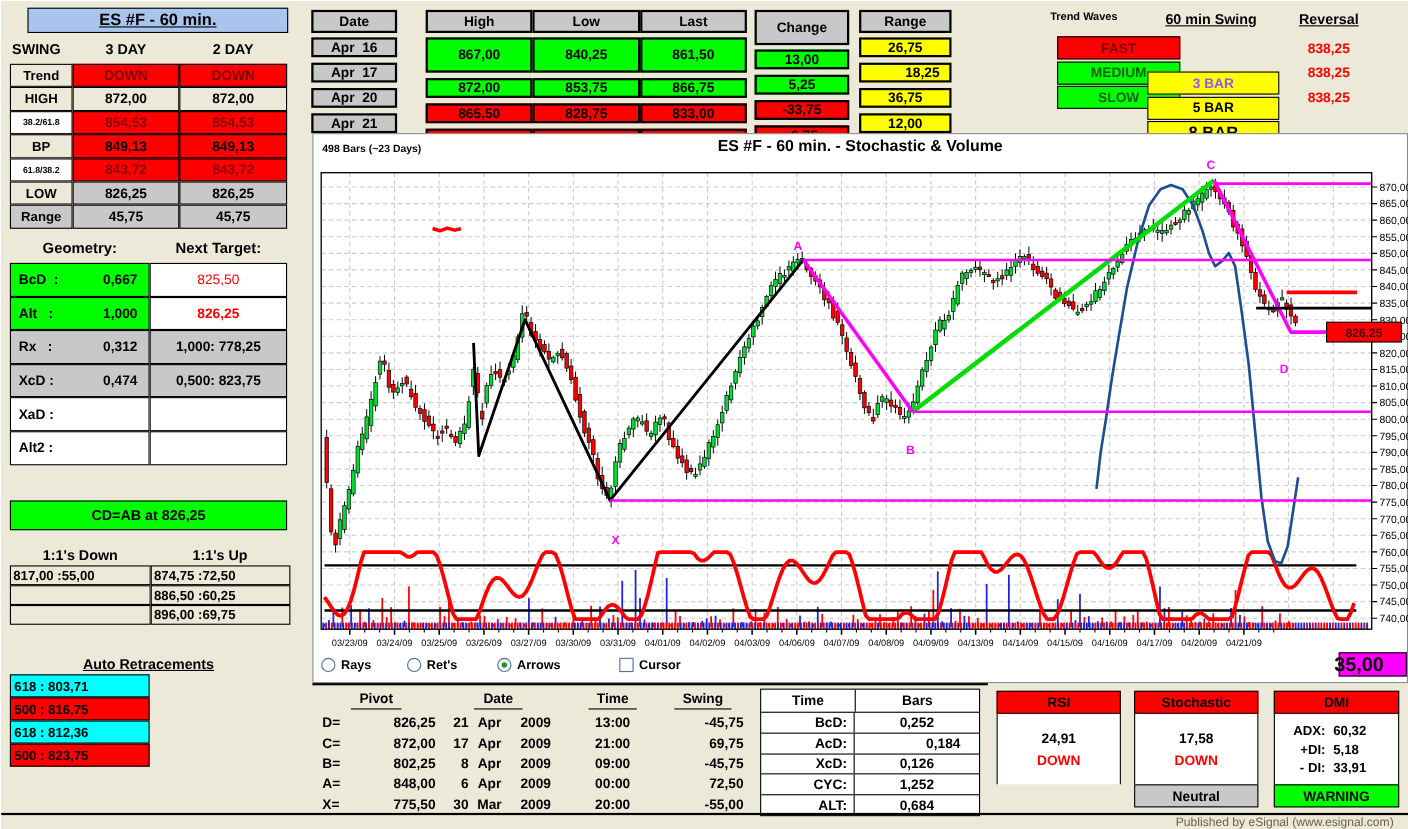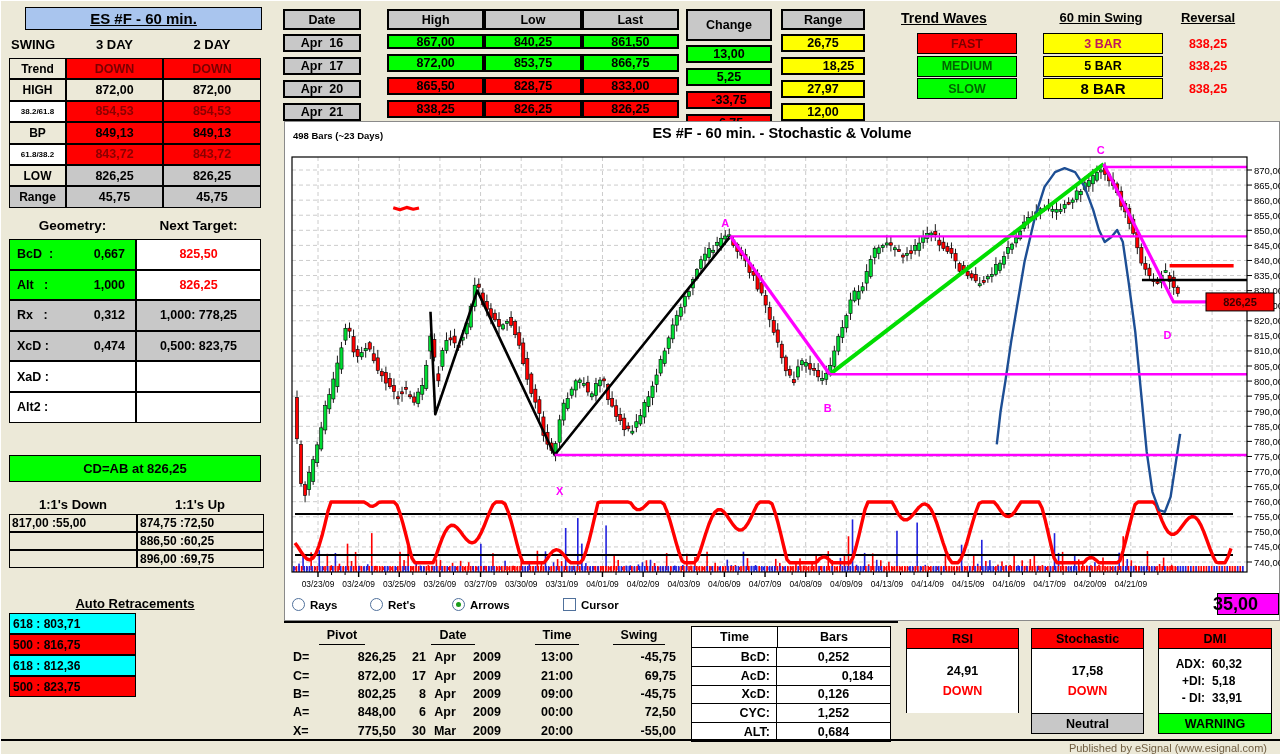--- a/index.html
+++ b/index.html
@@ -65,21 +65,21 @@
   </div>
 
 <div class="abs b" style="left:8px;top:217px;width:127px;text-align:center;font-size:13.5px">Geometry:</div>
 <div class="abs b" style="left:135px;top:217px;width:125px;text-align:center;font-size:13.5px">Next Target:</div>
 <div class="abs" id="geometry-table" style="left:8px;top:238px;width:252px">
     <div style="display: flex; height: 30.6px;">
       <div style="display: flex; align-items: center; justify-content: flex-start; font-weight: bold; border: 1px solid rgb(0, 0, 0); box-sizing: border-box; font-size: 12.5px; color: rgb(0, 0, 0); width: 127px; background: rgb(0, 255, 0); padding: 0px 10px 0px 7px;">
         <div style="font-weight: bold; white-space: pre;">BcD  :</div>
         <div style="font-weight: bold; flex: 1 1 0%; text-align: right;">0,667</div>
       </div>
-      <div style="display: flex; align-items: center; justify-content: center; font-weight: bold; border: 1px solid rgb(0, 0, 0); box-sizing: border-box; font-size: 12.5px; color: rgb(255, 0, 0); width: 125px; background: rgb(255, 255, 255);">825,50</div>
+      <div style="display: flex; align-items: center; justify-content: center; font-weight: normal; border: 1px solid rgb(0, 0, 0); box-sizing: border-box; font-size: 12.5px; color: rgb(255, 0, 0); width: 125px; background: rgb(255, 255, 255);">825,50</div>
     </div>
     <div style="display: flex; height: 30.6px;">
       <div style="display: flex; align-items: center; justify-content: flex-start; font-weight: bold; border: 1px solid rgb(0, 0, 0); box-sizing: border-box; font-size: 12.5px; color: rgb(0, 0, 0); width: 127px; background: rgb(0, 255, 0); padding: 0px 10px 0px 7px;">
         <div style="font-weight: bold; white-space: pre;">Alt   :</div>
         <div style="font-weight: bold; flex: 1 1 0%; text-align: right;">1,000</div>
       </div>
       <div style="display: flex; align-items: center; justify-content: center; font-weight: bold; border: 1px solid rgb(0, 0, 0); box-sizing: border-box; font-size: 12.5px; color: rgb(255, 0, 0); width: 125px; background: rgb(255, 255, 255);">826,25</div>
     </div>
     <div style="display: flex; height: 30.6px;">
       <div style="display: flex; align-items: center; justify-content: flex-start; font-weight: bold; border: 1px solid rgb(0, 0, 0); box-sizing: border-box; font-size: 12.5px; color: rgb(0, 0, 0); width: 127px; background: rgb(200, 200, 200); padding: 0px 10px 0px 7px;">
@@ -153,21 +153,21 @@
     <div style="display: flex; height: 18px; margin-bottom: 5px;">
       <div style="display: flex; align-items: center; justify-content: center; font-weight: bold; border: 2px solid rgb(0, 0, 0); box-sizing: border-box; font-size: 12.5px; color: rgb(0, 0, 0); flex: 1 1 0%; background: rgb(200, 200, 200); white-space: pre;">Apr  21</div>
     </div>
   </div>
 <div class="abs" id="hll-table" style="left:386px;top:8px;width:292px">
     <div style="display: flex; height: 21px; margin-bottom: 4px;">
       <div style="display: flex; align-items: center; justify-content: center; font-weight: bold; border: 2px solid rgb(0, 0, 0); box-sizing: border-box; font-size: 12.5px; color: rgb(0, 0, 0); flex: 1 1 0%; background: rgb(200, 200, 200); white-space: pre;">High</div>
       <div style="display: flex; align-items: center; justify-content: center; font-weight: bold; border: 2px solid rgb(0, 0, 0); box-sizing: border-box; font-size: 12.5px; color: rgb(0, 0, 0); flex: 1 1 0%; background: rgb(200, 200, 200); white-space: pre;">Low</div>
       <div style="display: flex; align-items: center; justify-content: center; font-weight: bold; border: 2px solid rgb(0, 0, 0); box-sizing: border-box; font-size: 12.5px; color: rgb(0, 0, 0); flex: 1 1 0%; background: rgb(200, 200, 200); white-space: pre;">Last</div>
     </div>
-    <div style="display: flex; height: 15px; margin-bottom: 5px;">
+    <div style="display: flex; height: 32px; margin-bottom: 5px;">
       <div style="display: flex; align-items: center; justify-content: center; font-weight: bold; border: 2px solid rgb(0, 0, 0); box-sizing: border-box; font-size: 12.5px; color: rgb(0, 0, 0); flex: 1 1 0%; background: rgb(0, 255, 0); white-space: pre;">867,00</div>
       <div style="display: flex; align-items: center; justify-content: center; font-weight: bold; border: 2px solid rgb(0, 0, 0); box-sizing: border-box; font-size: 12.5px; color: rgb(0, 0, 0); flex: 1 1 0%; background: rgb(0, 255, 0); white-space: pre;">840,25</div>
       <div style="display: flex; align-items: center; justify-content: center; font-weight: bold; border: 2px solid rgb(0, 0, 0); box-sizing: border-box; font-size: 12.5px; color: rgb(0, 0, 0); flex: 1 1 0%; background: rgb(0, 255, 0); white-space: pre;">861,50</div>
     </div>
     <div style="display: flex; height: 18px; margin-bottom: 5px;">
       <div style="display: flex; align-items: center; justify-content: center; font-weight: bold; border: 2px solid rgb(0, 0, 0); box-sizing: border-box; font-size: 12.5px; color: rgb(0, 0, 0); flex: 1 1 0%; background: rgb(0, 255, 0); white-space: pre;">872,00</div>
       <div style="display: flex; align-items: center; justify-content: center; font-weight: bold; border: 2px solid rgb(0, 0, 0); box-sizing: border-box; font-size: 12.5px; color: rgb(0, 0, 0); flex: 1 1 0%; background: rgb(0, 255, 0); white-space: pre;">853,75</div>
       <div style="display: flex; align-items: center; justify-content: center; font-weight: bold; border: 2px solid rgb(0, 0, 0); box-sizing: border-box; font-size: 12.5px; color: rgb(0, 0, 0); flex: 1 1 0%; background: rgb(0, 255, 0); white-space: pre;">866,75</div>
     </div>
     <div style="display: flex; height: 18px; margin-bottom: 5px;">
@@ -202,36 +202,36 @@
     <div style="display: flex; height: 21px; margin-bottom: 4px;">
       <div style="display: flex; align-items: center; justify-content: center; font-weight: bold; border: 2px solid rgb(0, 0, 0); box-sizing: border-box; font-size: 12.5px; color: rgb(0, 0, 0); flex: 1 1 0%; background: rgb(200, 200, 200); white-space: pre;">Range</div>
     </div>
     <div style="display: flex; height: 18px; margin-bottom: 5px;">
       <div style="display: flex; align-items: center; justify-content: center; font-weight: bold; border: 2px solid rgb(0, 0, 0); box-sizing: border-box; font-size: 12.5px; color: rgb(0, 0, 0); flex: 1 1 0%; background: rgb(255, 255, 0); white-space: pre;">26,75</div>
     </div>
     <div style="display: flex; height: 18px; margin-bottom: 5px;">
       <div style="display: flex; align-items: center; justify-content: center; font-weight: bold; border: 2px solid rgb(0, 0, 0); box-sizing: border-box; font-size: 12.5px; color: rgb(0, 0, 0); flex: 1 1 0%; background: rgb(255, 255, 0); white-space: pre; padding-left: 31px;">18,25</div>
     </div>
     <div style="display: flex; height: 18px; margin-bottom: 5px;">
-      <div style="display: flex; align-items: center; justify-content: center; font-weight: bold; border: 2px solid rgb(0, 0, 0); box-sizing: border-box; font-size: 12.5px; color: rgb(0, 0, 0); flex: 1 1 0%; background: rgb(255, 255, 0); white-space: pre;">27,97</div>
+      <div style="display: flex; align-items: center; justify-content: center; font-weight: bold; border: 2px solid rgb(0, 0, 0); box-sizing: border-box; font-size: 12.5px; color: rgb(0, 0, 0); flex: 1 1 0%; background: rgb(255, 255, 0); white-space: pre;">36,75</div>
     </div>
     <div style="display: flex; height: 18px; margin-bottom: 5px;">
       <div style="display: flex; align-items: center; justify-content: center; font-weight: bold; border: 2px solid rgb(0, 0, 0); box-sizing: border-box; font-size: 12.5px; color: rgb(0, 0, 0); flex: 1 1 0%; background: rgb(255, 255, 0); white-space: pre;">12,00</div>
     </div>
   </div>
 
-<div class="abs b" style="left:900px;top:9px;width:115px;text-align:left;font-size:14px;text-decoration:underline">Trend Waves</div>
-<div class="abs" id="trend-waves" style="left:916px;top:32px;width:100px">
+<div class="abs b" style="left:900px;top:9px;width:115px;text-align:right;font-size:10px;">Trend Waves</div>
+<div class="abs" id="trend-waves" style="left:960px;top:32px;width:112px">
     <div style="display: flex; align-items: center; justify-content: center; font-weight: bold; border: 1.6px solid rgb(0, 0, 0); box-sizing: border-box; font-size: 12.5px; color: rgb(123, 0, 0); height: 21px; margin-bottom: 1.5px; background: rgb(255, 0, 0);">FAST</div>
     <div style="display: flex; align-items: center; justify-content: center; font-weight: bold; border: 1.6px solid rgb(0, 0, 0); box-sizing: border-box; font-size: 12.5px; color: rgb(0, 100, 0); height: 21px; margin-bottom: 1.5px; background: rgb(0, 255, 0);">MEDIUM</div>
     <div style="display: flex; align-items: center; justify-content: center; font-weight: bold; border: 1.6px solid rgb(0, 0, 0); box-sizing: border-box; font-size: 12.5px; color: rgb(0, 100, 0); height: 21px; margin-bottom: 1.5px; background: rgb(0, 255, 0);">SLOW</div>
   </div>
 <div class="abs b" style="left:1035px;top:9px;width:130px;text-align:center;font-size:13px;text-decoration:underline">60 min Swing</div>
 <div class="abs" id="swing60-list" style="left:1042px;top:32px;width:120px">
-    <div style="display: flex; align-items: center; justify-content: center; font-weight: bold; border: 1.6px solid rgb(0, 0, 0); box-sizing: border-box; font-size: 12.5px; color: #be185d; height: 21px; margin-bottom: 1.5px; background: rgb(255, 255, 0);">3 BAR</div>
+    <div style="display: flex; align-items: center; justify-content: center; font-weight: bold; border: 1.6px solid rgb(0, 0, 0); box-sizing: border-box; font-size: 12.5px; color: #8b5cf6; height: 21px; margin-bottom: 1.5px; background: rgb(255, 255, 0); margin-top: 32px;">3 BAR</div>
     <div style="display: flex; align-items: center; justify-content: center; font-weight: bold; border: 1.6px solid rgb(0, 0, 0); box-sizing: border-box; font-size: 12.5px; color: rgb(0, 0, 0); height: 21px; margin-bottom: 1.5px; background: rgb(255, 255, 0);">5 BAR</div>
     <div style="display: flex; align-items: center; justify-content: center; font-weight: bold; border: 1.6px solid rgb(0, 0, 0); box-sizing: border-box; font-size: 15px; color: rgb(0, 0, 0); height: 21px; margin-bottom: 1.5px; background: rgb(255, 255, 0);">8 BAR</div>
   </div>
 <div class="abs b" style="left:1168px;top:9px;width:78px;text-align:center;font-size:13px;text-decoration:underline">Reversal</div>
 <div class="abs" id="reversal-list" style="left:1168px;top:32px;width:78px">
     <div style="height: 21px; margin-bottom: 1.5px; display: flex; align-items: center; justify-content: center; font-weight: bold; font-size: 12.5px; color: rgb(255, 0, 0);">838,25</div>
     <div style="height: 21px; margin-bottom: 1.5px; display: flex; align-items: center; justify-content: center; font-weight: bold; font-size: 12.5px; color: rgb(255, 0, 0);">838,25</div>
     <div style="height: 21px; margin-bottom: 1.5px; display: flex; align-items: center; justify-content: center; font-weight: bold; font-size: 12.5px; color: rgb(255, 0, 0);">838,25</div>
   </div>
 

